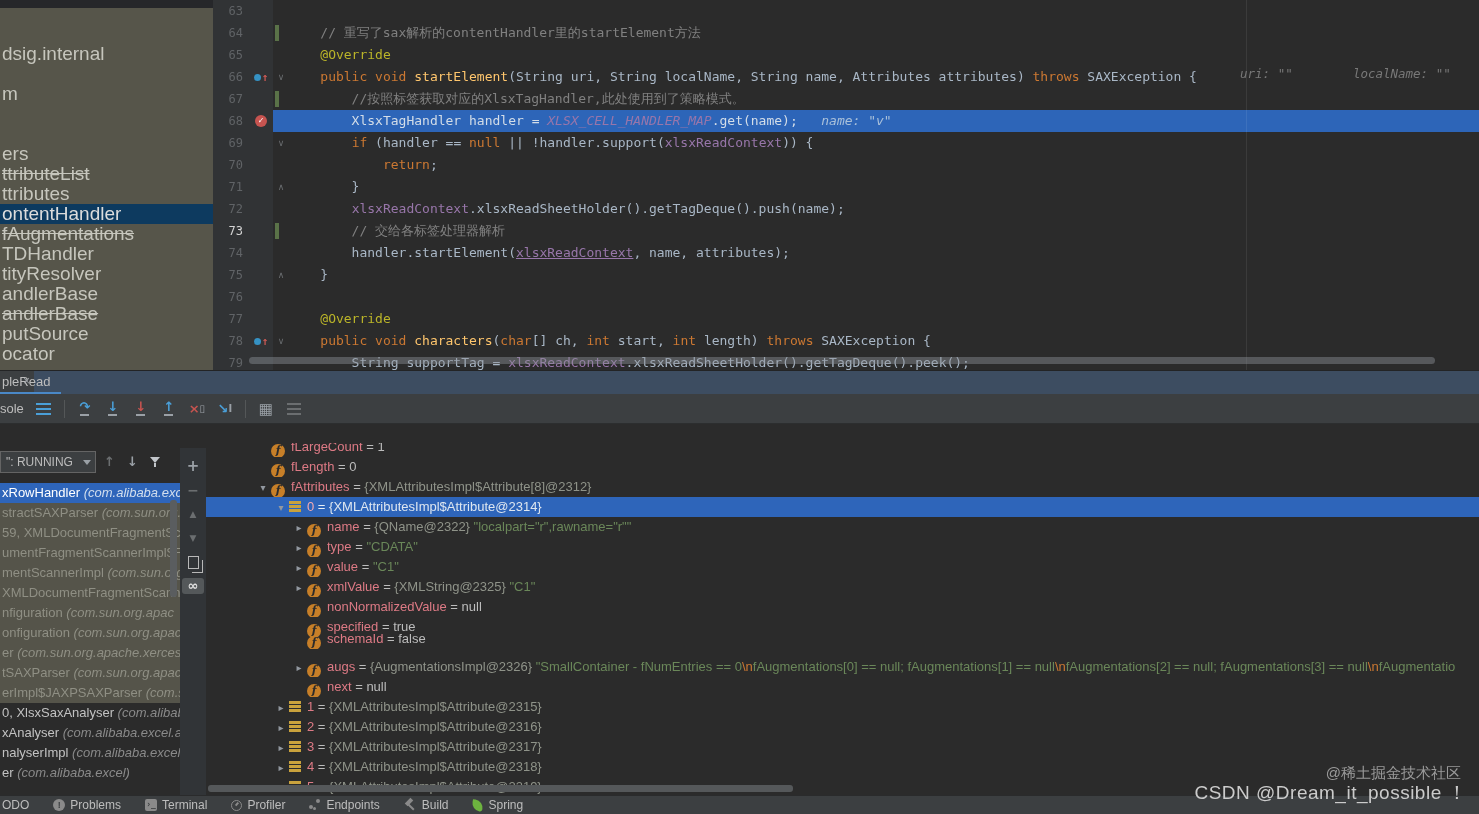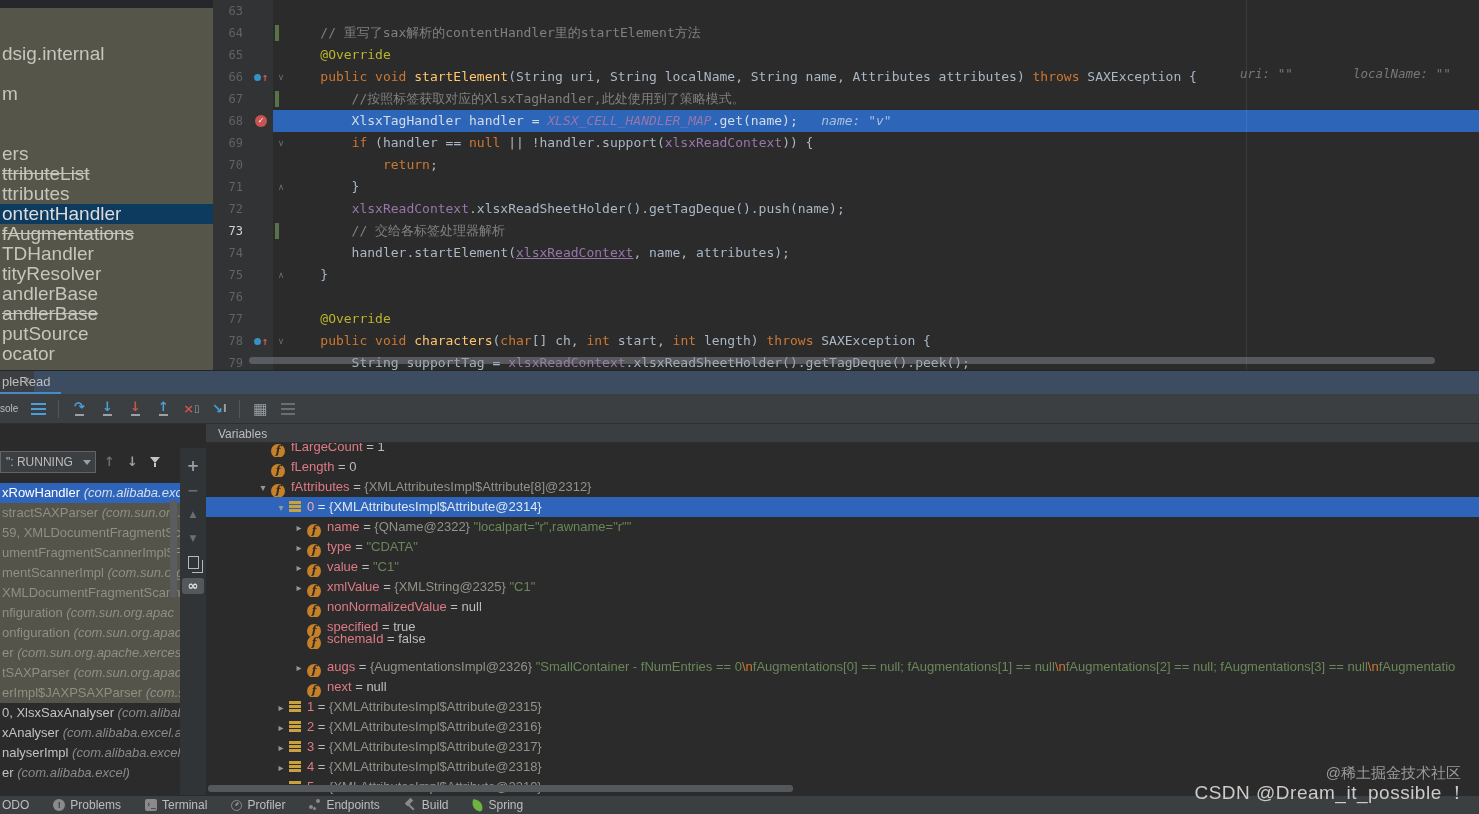--- a/index.html
+++ b/index.html
@@ -40,21 +40,21 @@
   .ed-hscroll{position:absolute;left:36px;top:357px;width:1186px;height:7px;border-radius:4px;background:rgba(140,145,150,.45);}
   
   .tab-strip{position:absolute;left:0;top:370px;width:1479px;height:24px;background:#3d4d61;border-top:1px solid #232425;box-sizing:border-box;}
   .tab{position:absolute;left:0;top:0;width:34px;height:24px;background:#3c3f41;}
   .tab-label{position:absolute;left:2px;top:3px;font-size:13px;color:#bdbdbd;}
   .tab-close{position:absolute;right:4px;top:3px;font-size:12px;color:#9a9ea3;}
   .tab-underline{position:absolute;left:0;top:21px;width:61px;height:3px;background:#4a88c7;}
   
   .dbg-toolbar{position:absolute;left:0;top:394px;width:1479px;height:30px;background:#3c3f41;
                display:flex;align-items:center;border-bottom:1px solid #2c2e2f;box-sizing:border-box;}
-  .console-label{font-size:10px;color:#bdbdbd;margin:0 6px 0 0;}
+  .console-label{font-size:13px;color:#bdbdbd;margin:0 6px 0 0;}
   .ticon{width:24px;height:24px;display:flex;align-items:center;justify-content:center;flex:0 0 24px;margin:0 2px;}
   .ticon.col{flex-direction:column;}
   .g{font:bold 13px "DejaVu Sans",sans-serif;line-height:12px;font-style:normal;}
   .g.blue{color:#4a9fd8}.g.red{color:#c75450}.g.gray{color:#9aa0a6}.g.dim{color:#6b6e70}
   .g.small{font-size:10px;}
   .ubar{width:9px;height:2px;background:#9aa0a6;margin-top:1px;display:block;}
   .hbars{width:15px;height:2px;background:#4a9fd8;box-shadow:0 5px 0 #4a9fd8,0 10px 0 #4a9fd8;display:block;margin-top:-10px;}
   .hbars.graybars{background:#6b6e70;box-shadow:0 5px 0 #6b6e70,0 10px 0 #6b6e70;width:14px;}
   .vsep{width:1px;height:18px;background:#545758;margin:0 6px;display:block;}
   .rtc{display:flex;align-items:center;}
@@ -360,23 +360,20 @@
     <i class="vsep"></i>
     <span class="ticon">
         <b class="g gray" style="font-size:15px">▦</b>
       </span>
     <span class="ticon">
         <i class="hbars graybars"></i>
       </span>
   </div>
 
   <div class="debug-area">
-    <div class="vars-header">
-      <span>Variables</span>
-    </div>
 
     <div class="frames-panel">
       <div class="thread-dd">
         <span>": RUNNING</span>
         <i class="dd-caret"></i>
       </div>
       <div class="fr-tools">
         <b class="g dim">↑</b>
         <b class="g gray">↓</b>
         <span class="funnel-wrap">

